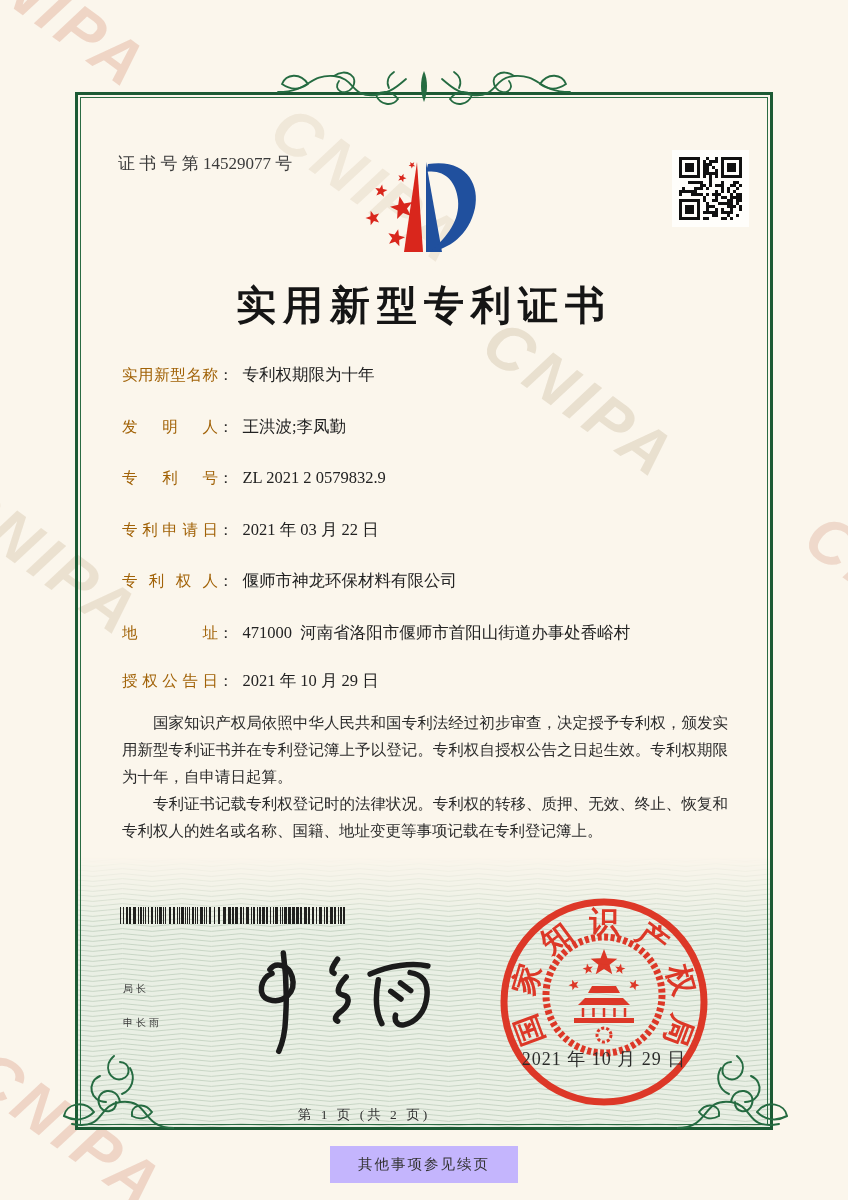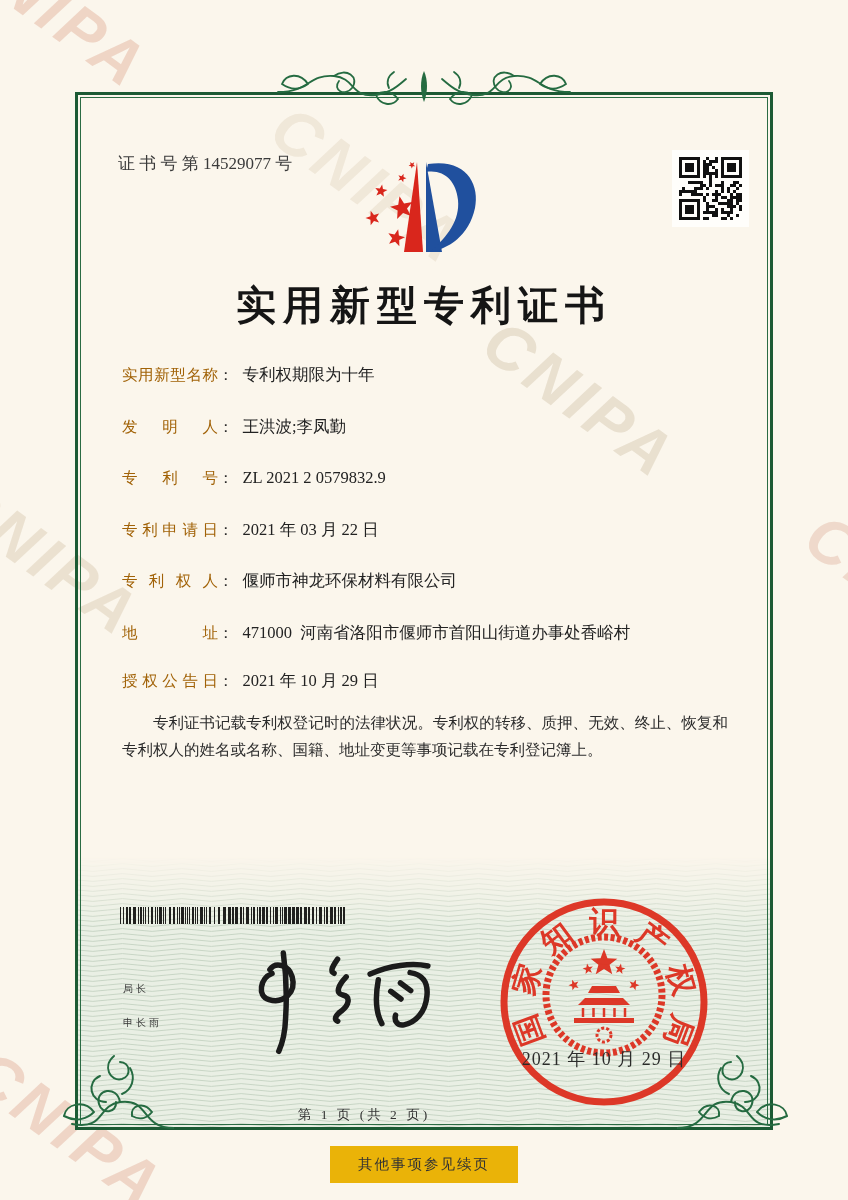--- a/index.html
+++ b/index.html
@@ -62,21 +62,21 @@
         font-family:"Liberation Sans", sans-serif; font-size:10px; letter-spacing:3px; color:#333; }
   .director-title { top:972px; }
   .director-name  { top:1006px; }
   .signature { position:absolute; left:243px; top:931px; transform:rotate(-2deg); }
 
   .seal { position:absolute; left:493px; top:881px; }
 
   .page-footer { position:absolute; left:75px; width:578px; top:1096px; text-align:center;
                  font-size:13.5px; letter-spacing:3px; color:#333; }
   .note-box { position:absolute; left:330px; top:1136px; width:188px; height:37px;
-              background:#eab308; text-align:center; line-height:37px;
+              background:#c4b5fd; text-align:center; line-height:37px;
               font-size:14.5px; letter-spacing:2px; color:#333; }
 </style>
 </head>
 <body>
 
 <div class="page">
 
   <div class="wm w1">CNIPA</div>
   <div class="wm w2">CNIPA</div>
   <div class="wm w3">CNIPA</div>
@@ -455,20 +455,21 @@
       </div>
       <div class="row" style="top:258px">
         <span class="lbl">地址</span><span class="colon">：</span><span class="val">471000  河南省洛阳市偃师市首阳山街道办事处香峪村</span>
       </div>
       <div class="row" style="top:306px">
         <span class="lbl">授权公告日</span><span class="colon">：</span><span class="val">2021 年 10 月 29 日</span>
       </div>
     </div>
 
     <div class="paras">
+      <p>国家知识产权局依照中华人民共和国专利法经过初步审查，决定授予专利权，颁发实用新型专利证书并在专利登记簿上予以登记。专利权自授权公告之日起生效。专利权期限为十年，自申请日起算。</p>
       <p>专利证书记载专利权登记时的法律状况。专利权的转移、质押、无效、终止、恢复和专利权人的姓名或名称、国籍、地址变更等事项记载在专利登记簿上。</p>
     </div>
 
     <div class="barcode">
       <svg id="barcode-svg" viewBox="0 0 226 17" preserveAspectRatio="none">
           <g fill="#20201e">
             <rect x="0" y="0" width="1" height="17"></rect>
             <rect x="3" y="0" width="1" height="17"></rect>
             <rect x="6" y="0" width="2" height="17"></rect>
             <rect x="9" y="0" width="2" height="17"></rect>

